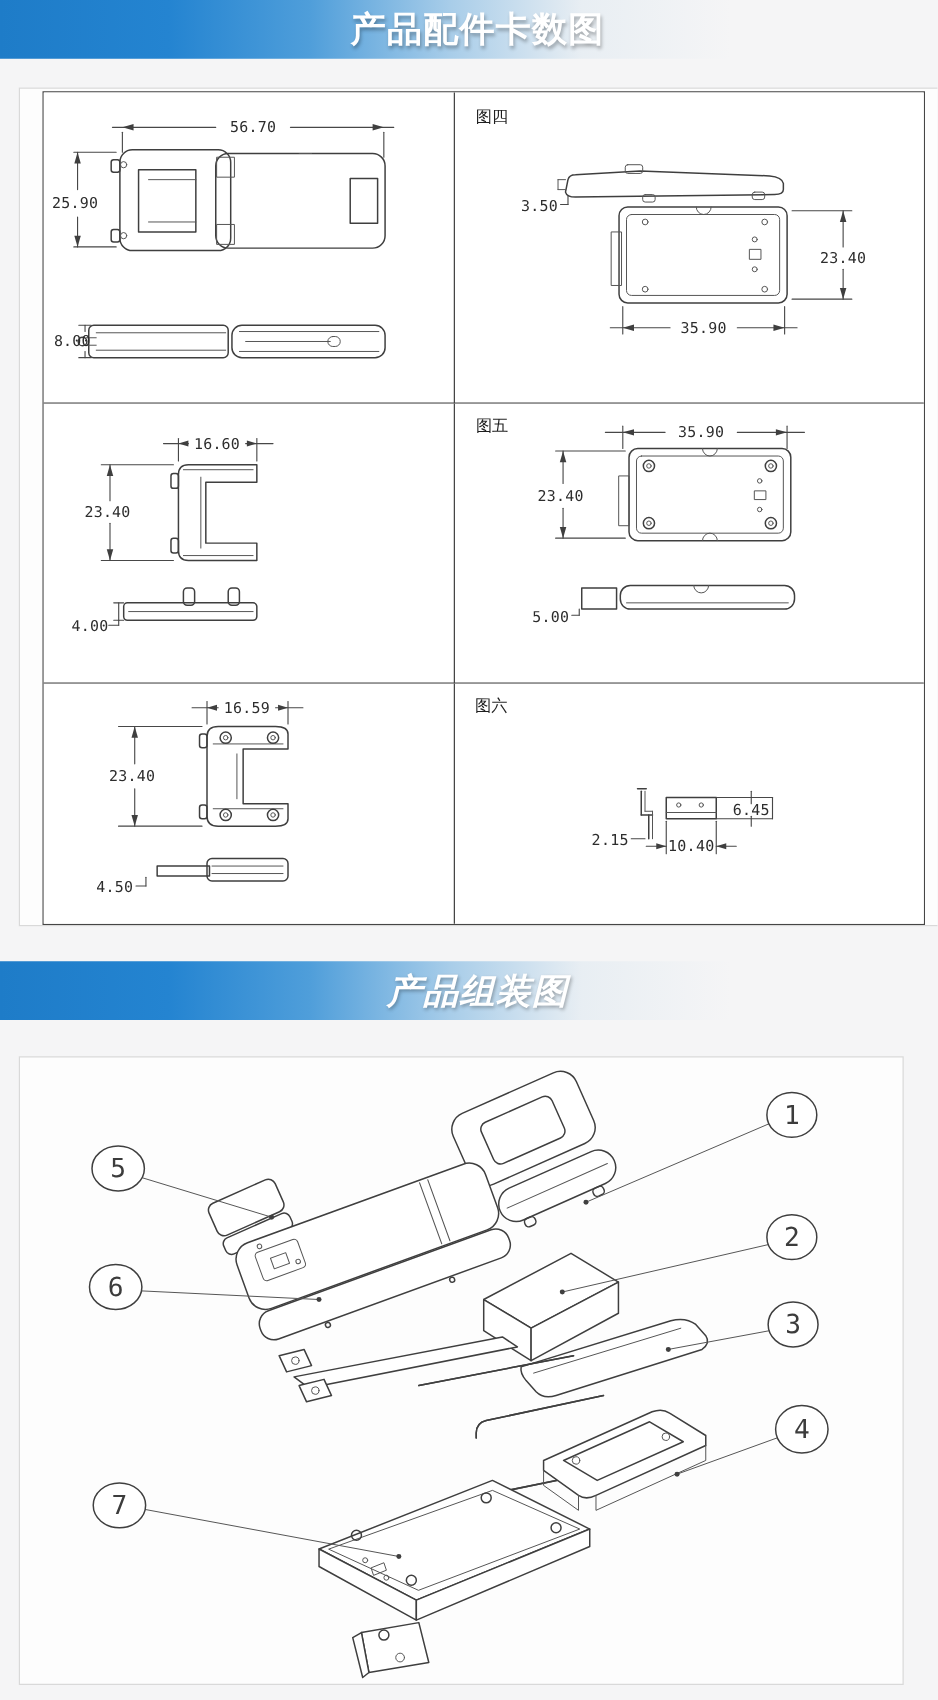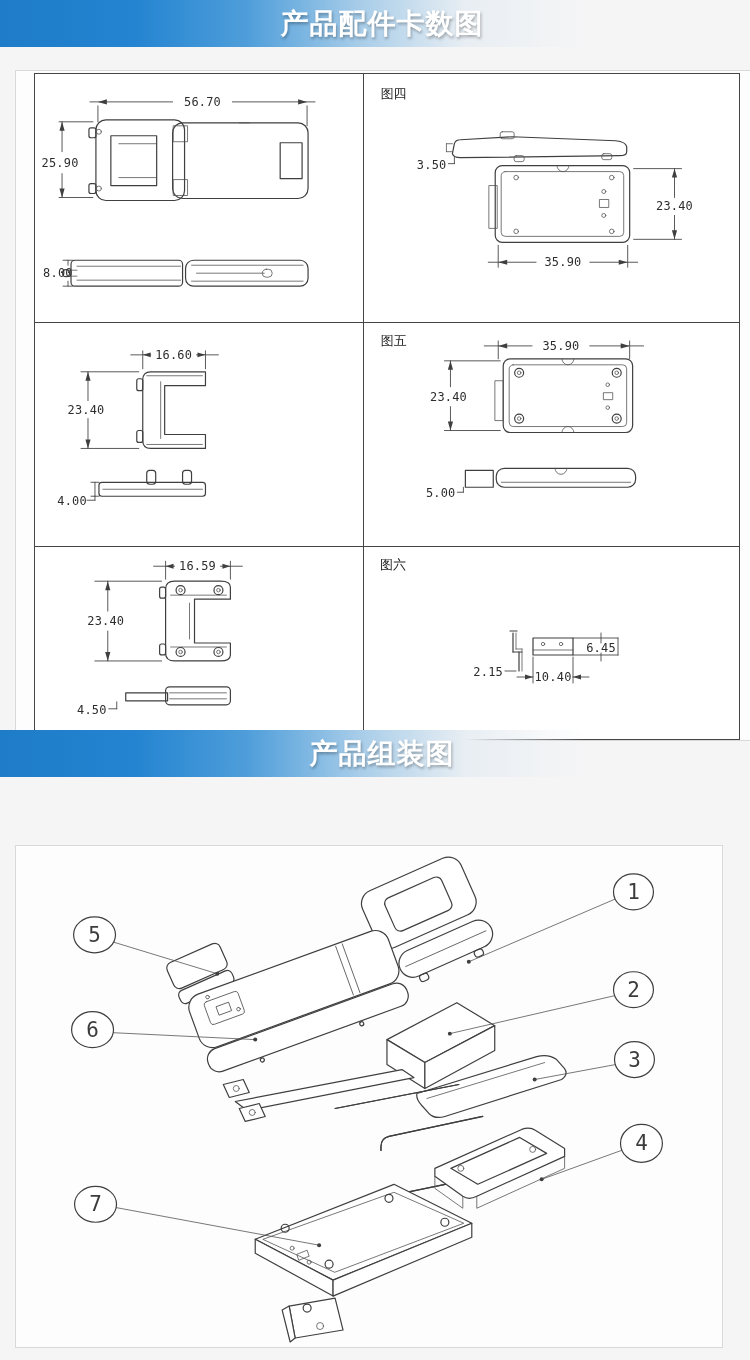--- a/index.html
+++ b/index.html
@@ -4,21 +4,21 @@
 <style>
   html,body{margin:0;padding:0;}
   body{width:750px;height:1360px;background:#f5f5f6;position:relative;
        font-family:"Liberation Sans","DejaVu Sans",sans-serif;overflow:hidden;}
   .banner{position:absolute;left:0;width:100%;height:47px;
           background:linear-gradient(90deg,#1e7cc8 0%,#2484d1 18%,#4f9eda 33%,#a8cde9 48%,#e8eef3 62%,rgba(245,245,246,0) 78%);
           color:#fff;font-size:28px;font-weight:bold;line-height:47px;
           padding-left:14px;box-sizing:border-box;letter-spacing:1px;
           text-shadow:1px 2px 3px rgba(0,0,0,0.30);text-align:center;}
   #banner-parts{top:0;}
-  #banner-assembly{top:730px;}
+  #banner-assembly{top:769px;font-style:italic;}
   .panel{position:absolute;background:#fdfdfd;border:1px solid #d9d9d9;box-sizing:border-box;}
   #parts-panel{left:15px;top:70px;width:744px;height:671px;padding:1px 1px;}
   #assembly-panel{left:15px;top:845px;width:708px;height:503px;}
   .pgrid{display:grid;grid-template-columns:329px 375px;grid-template-rows:249px 224px 192px;
          border:1px solid #454545;width:704px;height:665px;margin:1px auto;background:#fff;}
   .cell{position:relative;background:#fff;}
   .cell.br{border-right:1px solid #454545;}
   .cell.bb{border-bottom:1px solid #454545;}
   .cell svg{display:block;width:100%;height:100%;}
   #assembly-panel svg{display:block;width:704px;height:499px;margin:1px auto;}

